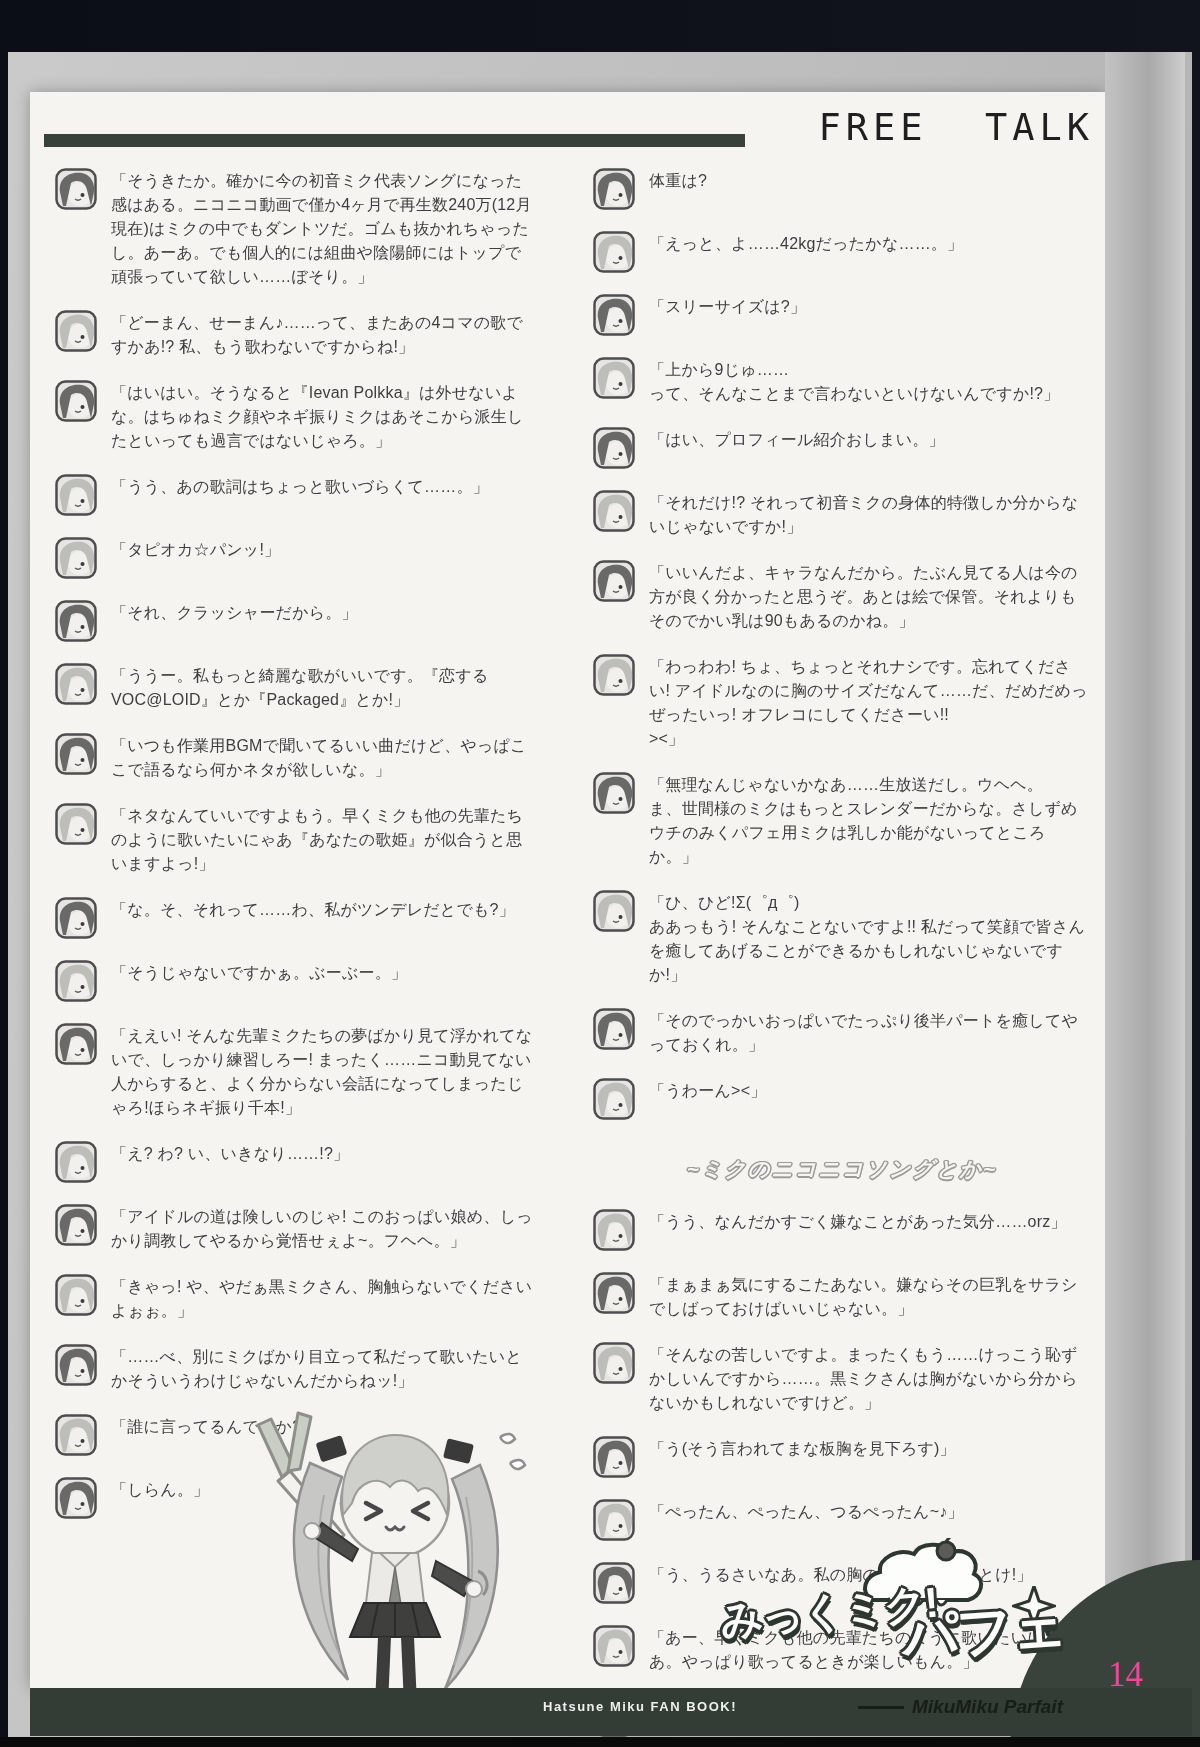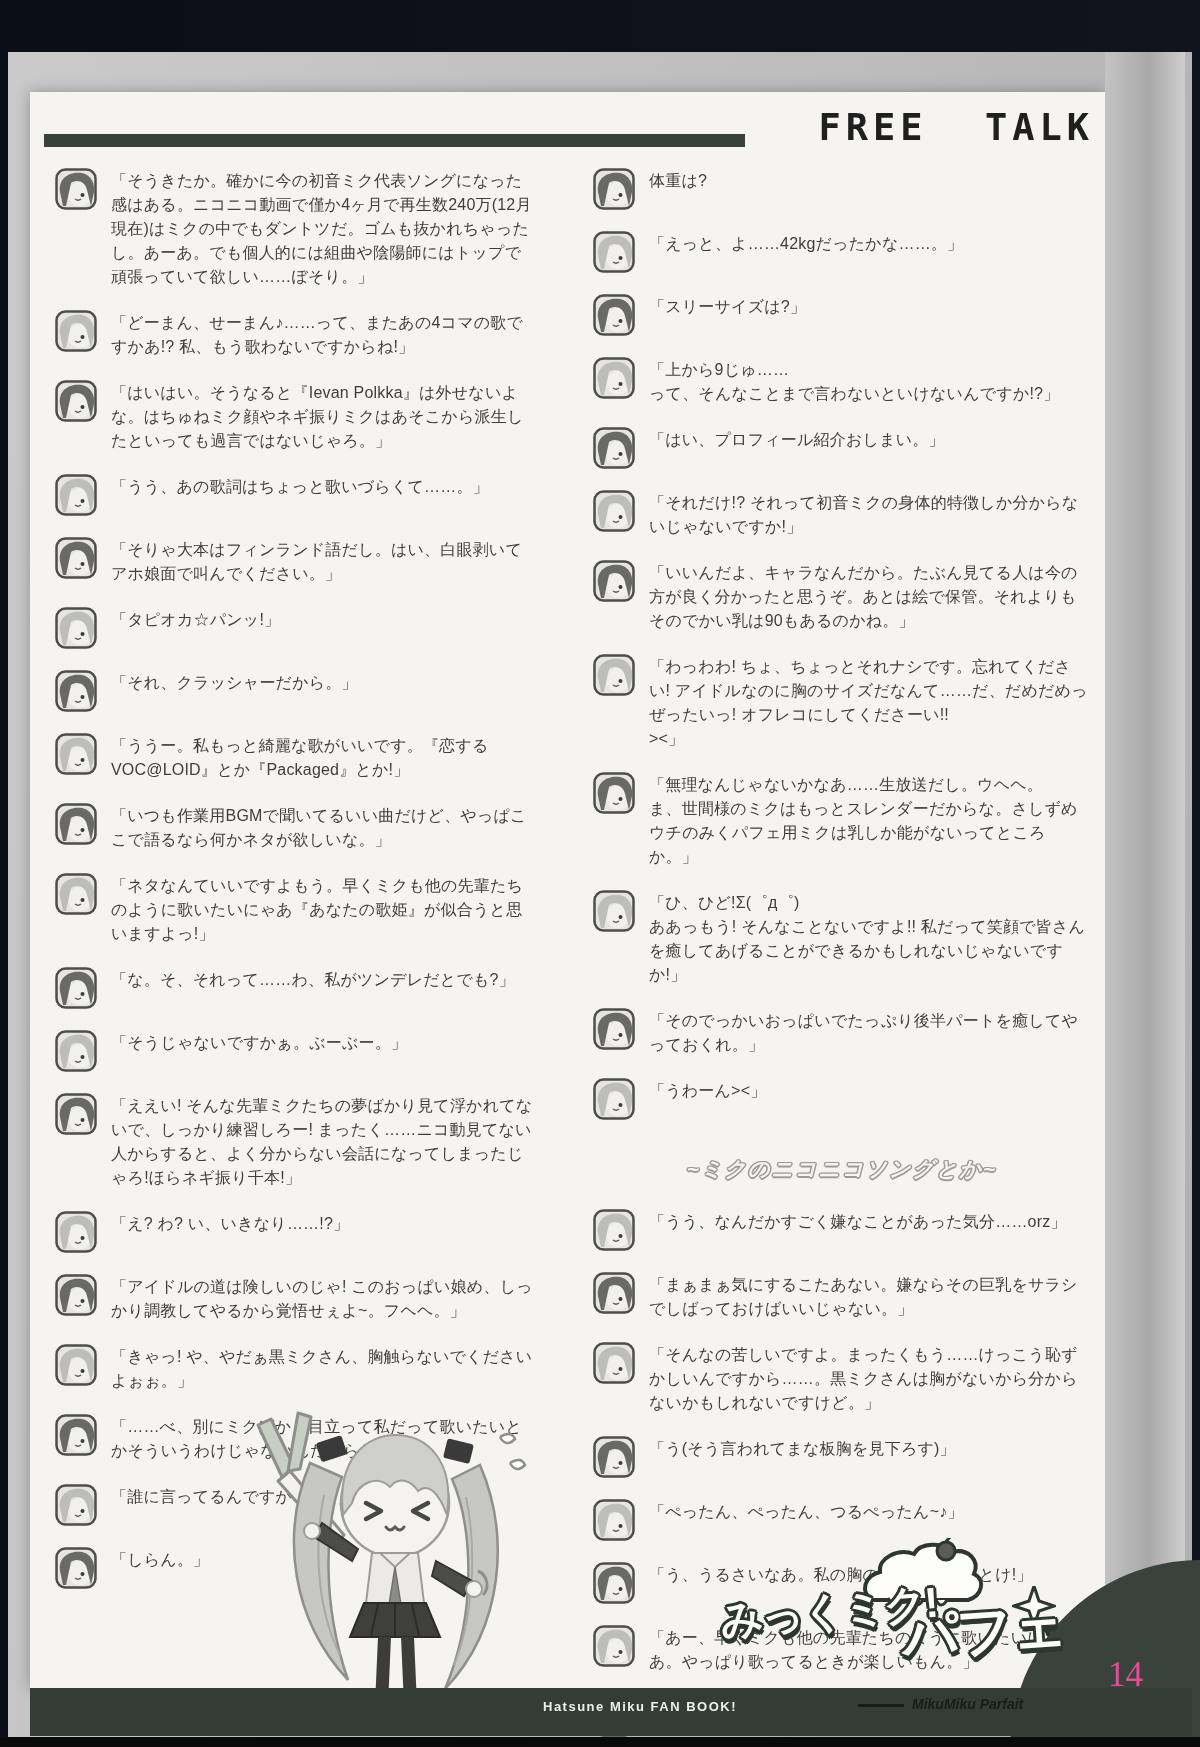--- a/index.html
+++ b/index.html
@@ -12,21 +12,21 @@
   
   .page-bg{left:8px;top:52px;width:1184px;height:1695px;
     background:linear-gradient(100deg,#cacaca 0%,#bdbdbd 55%,#b0b0b0 100%);}
   .content{left:30px;top:92px;width:1075px;height:1596px;
     background:#f5f4f1;box-shadow:0 0 14px rgba(0,0,0,.28);}
   .edge-strip{left:1105px;top:52px;width:80px;height:1695px;
     background:linear-gradient(90deg,#c3c3c3,#a9a9a9 55%,#cecece);}
   
   .header-rule{left:44px;top:134px;width:701px;height:13px;background:#39413b;}
   .header-title{left:742px;top:106px;width:352px;text-align:right;
-    font-family:"DejaVu Sans Mono", monospace;font-size:37px;font-weight:700;
+    font-family:"DejaVu Sans Mono", monospace;font-size:37px;font-weight:400;
     color:#1f1f1f;letter-spacing:5px;word-spacing:30px;white-space:nowrap;}
   
   .col{display:flex;flex-direction:column;justify-content:space-between;}
   .col-left{left:55px;top:168px;width:478px;}
   .col-right{left:593px;top:168px;width:498px;}
   .row{display:flex;gap:14px;margin-bottom:21px;align-items:flex-start;}
   .avatar{flex:0 0 42px;width:42px;height:42px;}
   .avatar svg{display:block;width:42px;height:42px;}
   .text{flex:1;font-size:16px;line-height:24px;color:#3f3e3c;
     white-space:pre-wrap;letter-spacing:.2px;padding-top:1px;}
@@ -46,21 +46,21 @@
     font-size:35px;color:#ec4899;}
   
   .logo{left:720px;top:1538px;width:345px;height:190px;}
   .bubble{
     position:absolute;font-weight:900;color:#fdfdfb;white-space:nowrap;
     text-shadow:-3px 0 #2e372f,3px 0 #2e372f,0 -3px #2e372f,0 3px #2e372f,
       -2px -2px #2e372f,2px -2px #2e372f,-2px 2px #2e372f,2px 2px #2e372f,
       0 5px 0 #2e372f,2px 5px 0 #2e372f;}
   .logo-main{left:0px;top:46px;font-size:42px;transform:rotate(-5deg);letter-spacing:-2px;}
   .logo-sub{left:182px;top:56px;font-size:56px;transform:rotate(-4deg);letter-spacing:-3px;}
-  .logo-caption{position:absolute;left:138px;top:158px;font-size:14px;font-weight:700;
+  .logo-caption{position:absolute;left:138px;top:158px;font-size:19px;font-weight:700;
     font-style:italic;color:#171d17;white-space:nowrap;}
   .logo-caption::before{content:"";display:inline-block;width:46px;height:3px;
     background:#171d17;margin-right:8px;vertical-align:middle;}
 </style>
 </head>
 <body>
 
 <div class="abs page-bg"></div>
 <div class="abs content"></div>
 <div class="abs edge-strip"></div>
@@ -109,32 +109,20 @@
       <div class="avatar light">
         <svg viewBox="0 0 42 42" aria-hidden="true">
           <rect x="1.5" y="1.5" width="39" height="39" rx="9" fill="#e7e5e1" stroke="#4d4d4d" stroke-width="2.5"></rect>
           <circle cx="25" cy="26" r="12" fill="#f2f0ec"></circle>
           <path d="M5 24 C3 9 16 3 27 5 C36 7 40 15 39 24 L36 38 L32 22 C30 13 22 11 16 15 L11 38 L8 38 Z" fill="#bdbdba"></path>
           <circle cx="27.5" cy="27" r="2" fill="#3c3c3c"></circle>
           <path d="M20 31 q3 2.5 6 0" stroke="#5c5c5c" stroke-width="1.4" fill="none"></path>
         </svg>
       </div>
       <div class="text">「うう、あの歌詞はちょっと歌いづらくて……。」</div>
-    </div>
-    <div class="row">
-      <div class="avatar dark">
-        <svg viewBox="0 0 42 42" aria-hidden="true">
-          <rect x="1.5" y="1.5" width="39" height="39" rx="9" fill="#e7e5e1" stroke="#4d4d4d" stroke-width="2.5"></rect>
-          <circle cx="25" cy="26" r="12" fill="#f2f0ec"></circle>
-          <path d="M5 24 C3 9 16 3 27 5 C36 7 40 15 39 24 L36 38 L32 22 C30 13 22 11 16 15 L11 38 L8 38 Z" fill="#696968"></path>
-          <circle cx="27.5" cy="27" r="2" fill="#3c3c3c"></circle>
-          <path d="M20 31 q3 2.5 6 0" stroke="#5c5c5c" stroke-width="1.4" fill="none"></path>
-        </svg>
-      </div>
-      <div class="text">「そりゃ大本はフィンランド語だし。はい、白眼剥いてアホ娘面で叫んでください。」</div>
     </div>
     <div class="row">
       <div class="avatar light">
         <svg viewBox="0 0 42 42" aria-hidden="true">
           <rect x="1.5" y="1.5" width="39" height="39" rx="9" fill="#e7e5e1" stroke="#4d4d4d" stroke-width="2.5"></rect>
           <circle cx="25" cy="26" r="12" fill="#f2f0ec"></circle>
           <path d="M5 24 C3 9 16 3 27 5 C36 7 40 15 39 24 L36 38 L32 22 C30 13 22 11 16 15 L11 38 L8 38 Z" fill="#bdbdba"></path>
           <circle cx="27.5" cy="27" r="2" fill="#3c3c3c"></circle>
           <path d="M20 31 q3 2.5 6 0" stroke="#5c5c5c" stroke-width="1.4" fill="none"></path>
         </svg>

